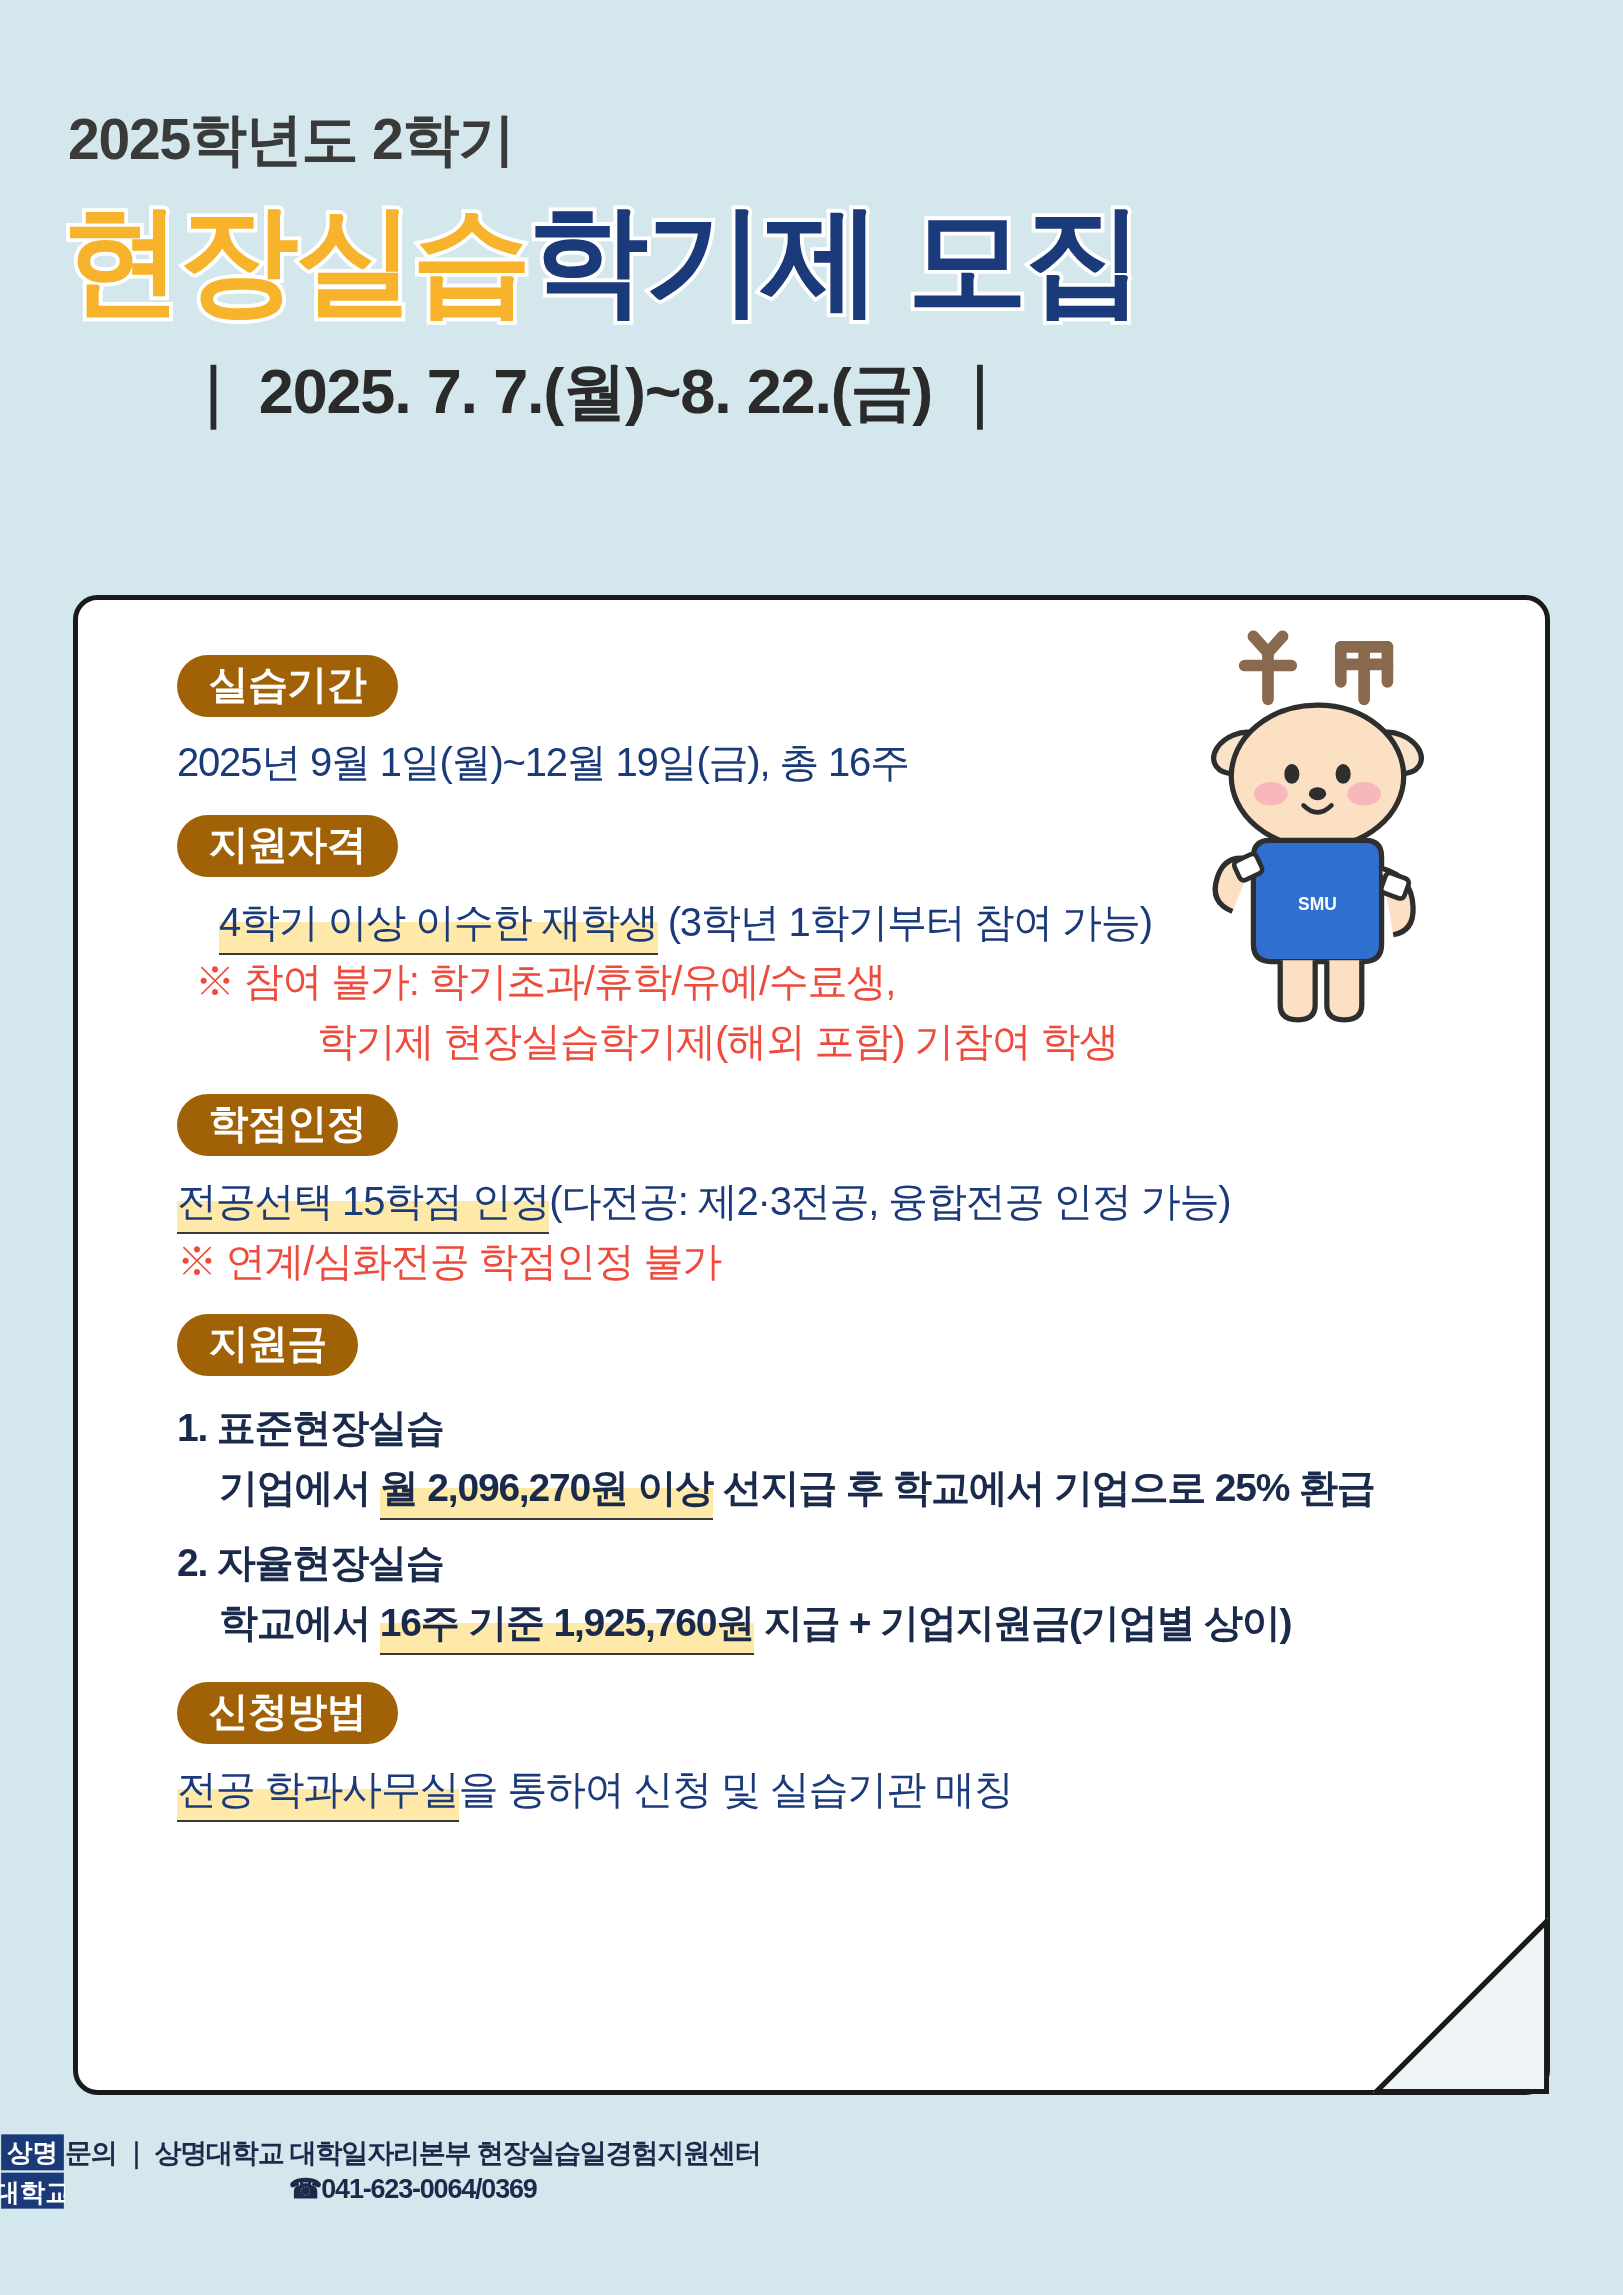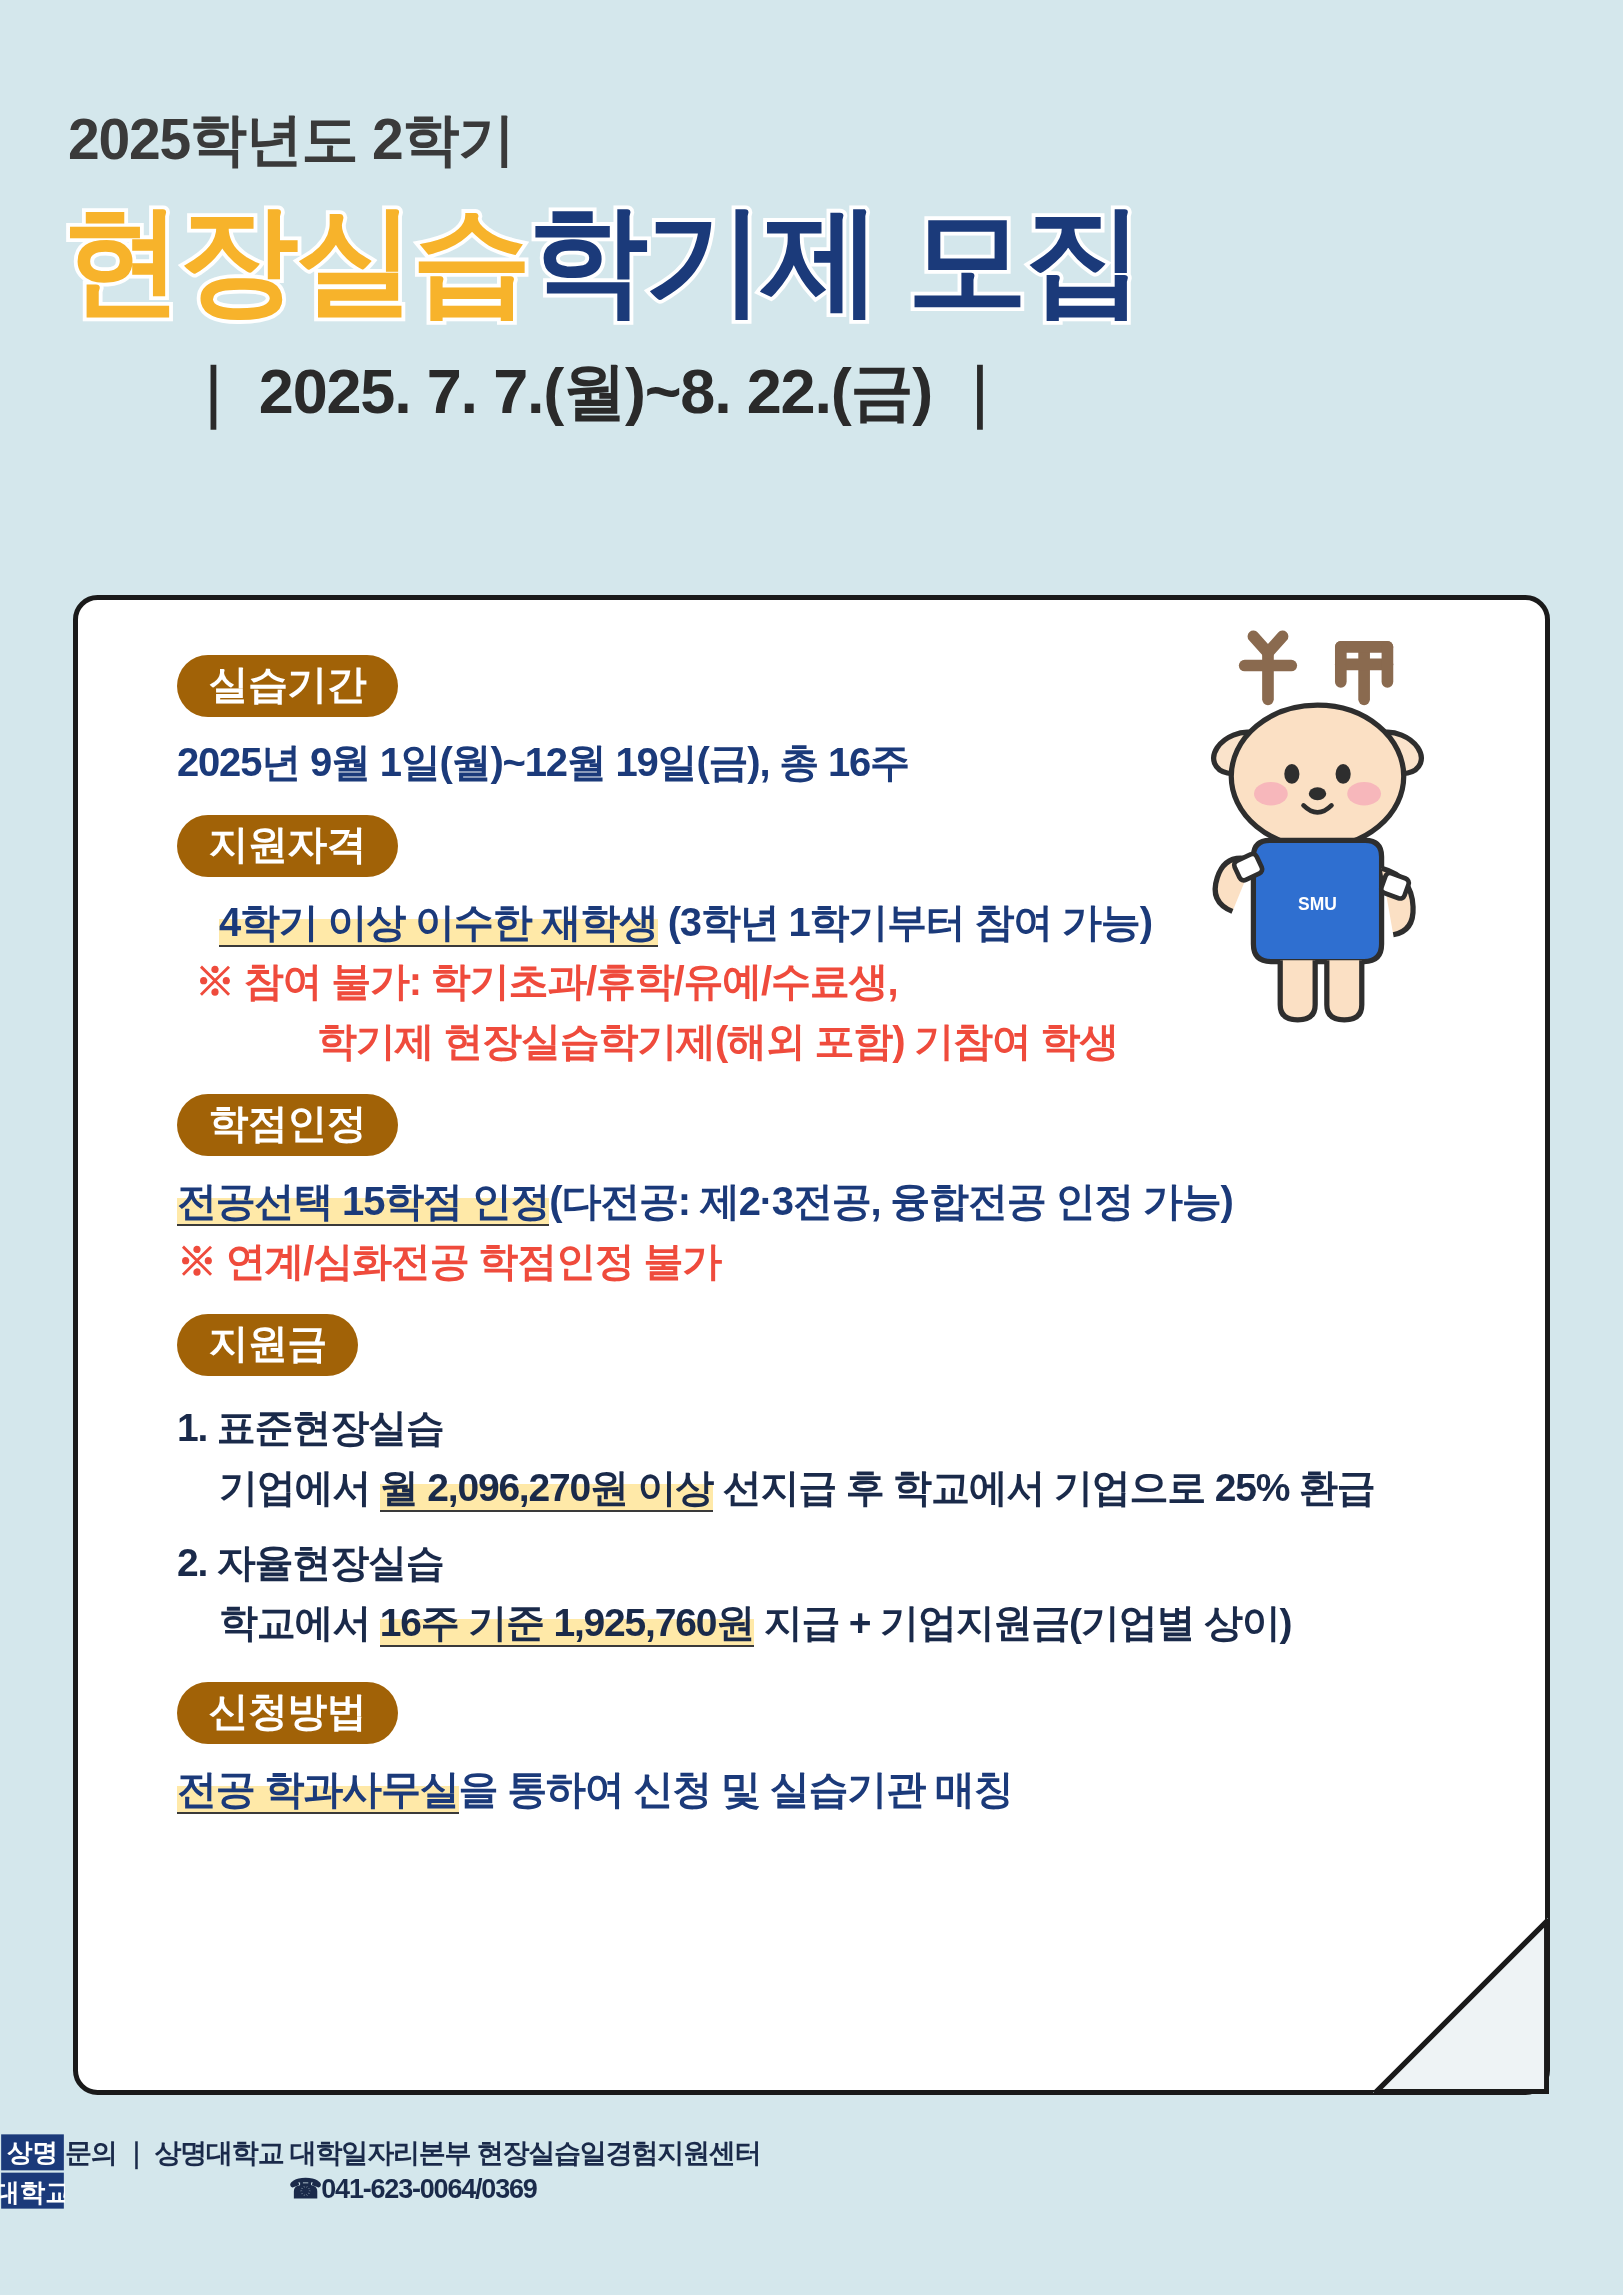--- a/index.html
+++ b/index.html
@@ -105,32 +105,32 @@
     letter-spacing: -0.6px;
     padding: 9.3px 31.5px 13px 31.5px;
     border-radius: 35px;
     line-height: 1;
   }
   .sec { margin-bottom: 0; }
   .sec + .sec { margin-top: 26px; }
 
   .body-line {
     font-size: 40px;
-    font-weight: 700;
+    font-weight: 400;
     color: #1b3a7a;
     letter-spacing: -1.2px;
     line-height: 1.35;
     margin-top: 17.5px;
     white-space: nowrap;
   }
   .red { color: #ef4b3c; }
   .hl {
     background: linear-gradient(to top, #ffe9a8 0%, #ffe9a8 58%, transparent 58%);
     border-bottom: 2.9px solid #3a3a3a;
-    padding-bottom: 1px;
+    padding-bottom: 9px;
   }
   .indent1 { margin-left: 18px; }
   .indent2 { margin-left: 140px; }
   .indent3 { margin-left: 42px; }
   .tight { margin-top: 5.8px; }
 
   .num-line {
     font-size: 39px;
     font-weight: 700;
     color: #1a2a4a;

